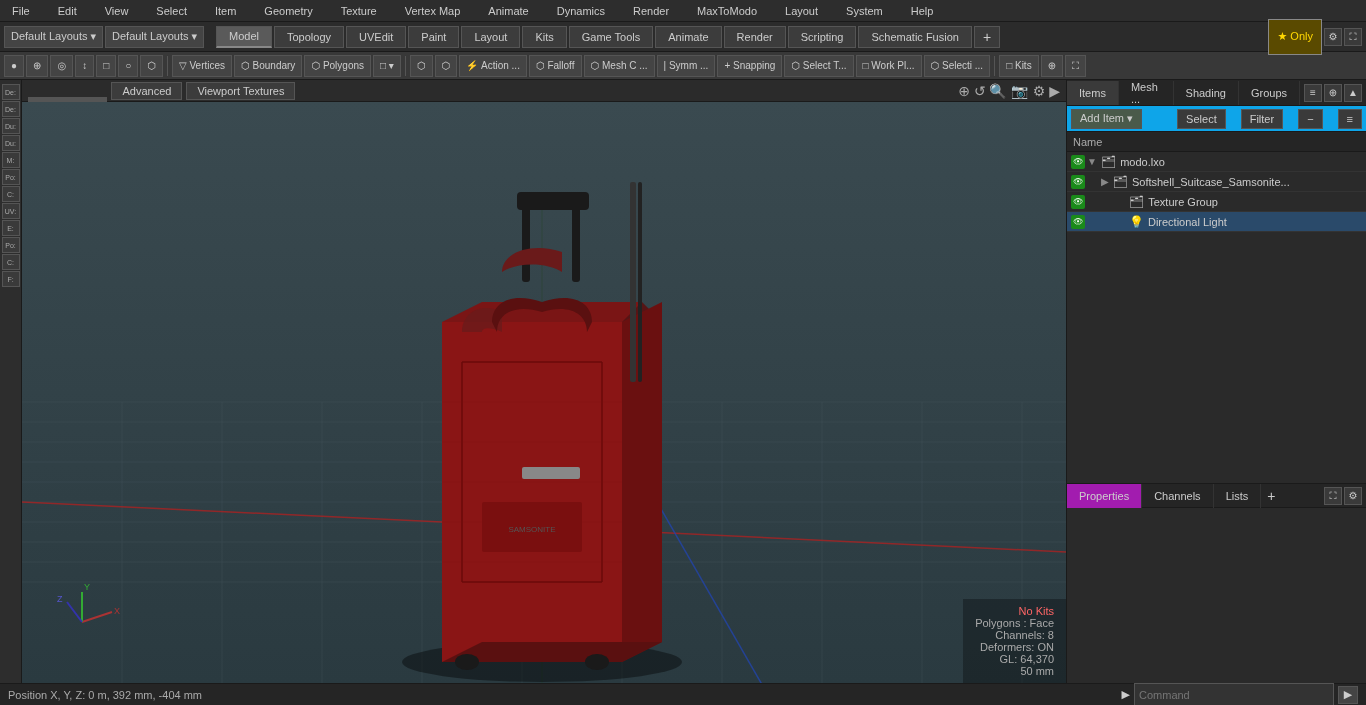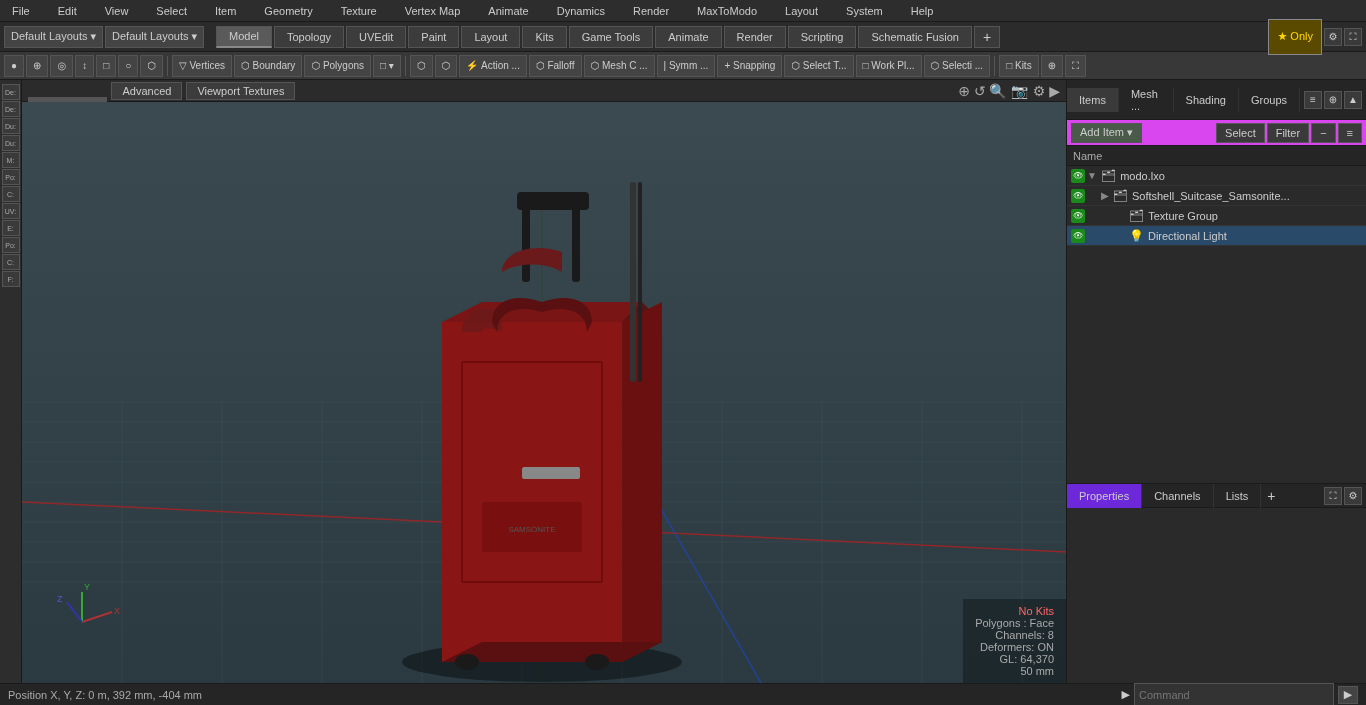--- a/index.html
+++ b/index.html
@@ -42,48 +42,48 @@
 
     
     #vp-info { position: absolute; bottom: 0; right: 0; padding: 6px 12px; text-align: right; font-size: 11px; color: #aaa; background: rgba(0,0,0,0.3); }
     #vp-info .no-items { color: #ff6666; }
 
     
     #right-panel { width: 300px; background: #2d2d2d; border-left: 1px solid #1a1a1a; display: flex; flex-direction: column; }
 
     
     #items-panel { flex: 1; display: flex; flex-direction: column; }
-    #items-tabs { display: flex; align-items: center; height: 40px; background: #252525; border-bottom: 1px solid #1a1a1a; gap: 0; }
+    #items-tabs { display: flex; align-items: center; height: 26px; background: #252525; border-bottom: 1px solid #1a1a1a; gap: 0; }
     .items-tab { padding: 2px 12px; color: #ccc; cursor: pointer; font-size: 11px; height: 24px; display: flex; align-items: center; border-right: 1px solid #333; }
     .items-tab.active { background: #3a3a3a; }
     .items-tab-more { margin-left: auto; display: flex; align-items: center; gap: 2px; padding: 0 4px; }
     .icon-btn-sm { width: 18px; height: 18px; background: #3a3a3a; border: 1px solid #555; color: #ccc; cursor: pointer; font-size: 10px; display: flex; align-items: center; justify-content: center; }
 
-    #items-toolbar { display: flex; align-items: center; height: 26px; background: #d946ef; border-bottom: 1px solid #1a1a1a; padding: 0 4px; gap: 2px; }
+    #items-toolbar { display: flex; align-items: center; height: 26px; background: #0ea5e9; border-bottom: 1px solid #1a1a1a; padding: 0 4px; gap: 15px; }
     .items-tool-btn { padding: 2px 8px; background: #3a3a3a; border: 1px solid #555; color: #ccc; cursor: pointer; font-size: 11px; height: 20px; display: flex; align-items: center; }
     .items-tool-btn.primary { background: #4a5a4a; }
     .items-spacer { flex: 1; }
 
     #items-list-header { display: flex; align-items: center; height: 20px; background: #252525; border-bottom: 1px solid #1a1a1a; padding: 0 6px; }
     .items-col-name { flex: 1; color: #aaa; font-size: 11px; }
 
     #items-list { flex: 1; background: #2a2a2a; overflow-y: auto; }
     .tree-item { display: flex; align-items: center; height: 20px; padding: 0 4px; cursor: pointer; border-bottom: 1px solid #333; }
     .tree-item.selected { background: #2a4a6a; }
     .tree-eye { width: 14px; height: 14px; background: #1a8a1a; border-radius: 2px; margin-right: 2px; display: flex; align-items: center; justify-content: center; font-size: 8px; color: #fff; cursor: pointer; flex-shrink: 0; }
     .tree-indent { display: flex; align-items: center; gap: 2px; }
     .tree-icon { font-size: 12px; margin-right: 2px; }
     .tree-label { font-size: 11px; color: #ccc; white-space: nowrap; overflow: hidden; text-overflow: ellipsis; }
     .tree-arrow { color: #888; margin-right: 2px; font-size: 10px; }
 
     
     #properties-panel { height: 200px; background: #2d2d2d; border-top: 1px solid #1a1a1a; display: flex; flex-direction: column; }
     #props-tabs { display: flex; align-items: center; height: 24px; background: #252525; border-bottom: 1px solid #1a1a1a; }
     .props-tab { padding: 2px 12px; color: #ccc; cursor: pointer; font-size: 11px; height: 24px; display: flex; align-items: center; border-right: 1px solid #333; }
-    .props-tab.active { background: #6d28d9; }
+    .props-tab.active { background: #a21caf; }
     .props-plus { padding: 2px 6px; color: #ccc; cursor: pointer; font-size: 14px; }
     .props-right { margin-left: auto; display: flex; align-items: center; gap: 2px; padding-right: 4px; }
     #props-content { flex: 1; background: #2a2a2a; }
 
     
     #statusbar { display: flex; align-items: center; height: 22px; background: #252525; border-top: 1px solid #1a1a1a; padding: 0 8px; }
     .status-text { font-size: 11px; color: #aaa; }
     .status-right { margin-left: auto; display: flex; align-items: center; gap: 4px; }
     #command-input { background: #333; border: 1px solid #555; color: #ccc; padding: 11px 4px; font-size: 11px; width: 200px; height: 18px; }
     .cmd-go { width: 20px; height: 18px; background: #444; border: 1px solid #555; color: #ccc; cursor: pointer; font-size: 11px; display: flex; align-items: center; justify-content: center; }

